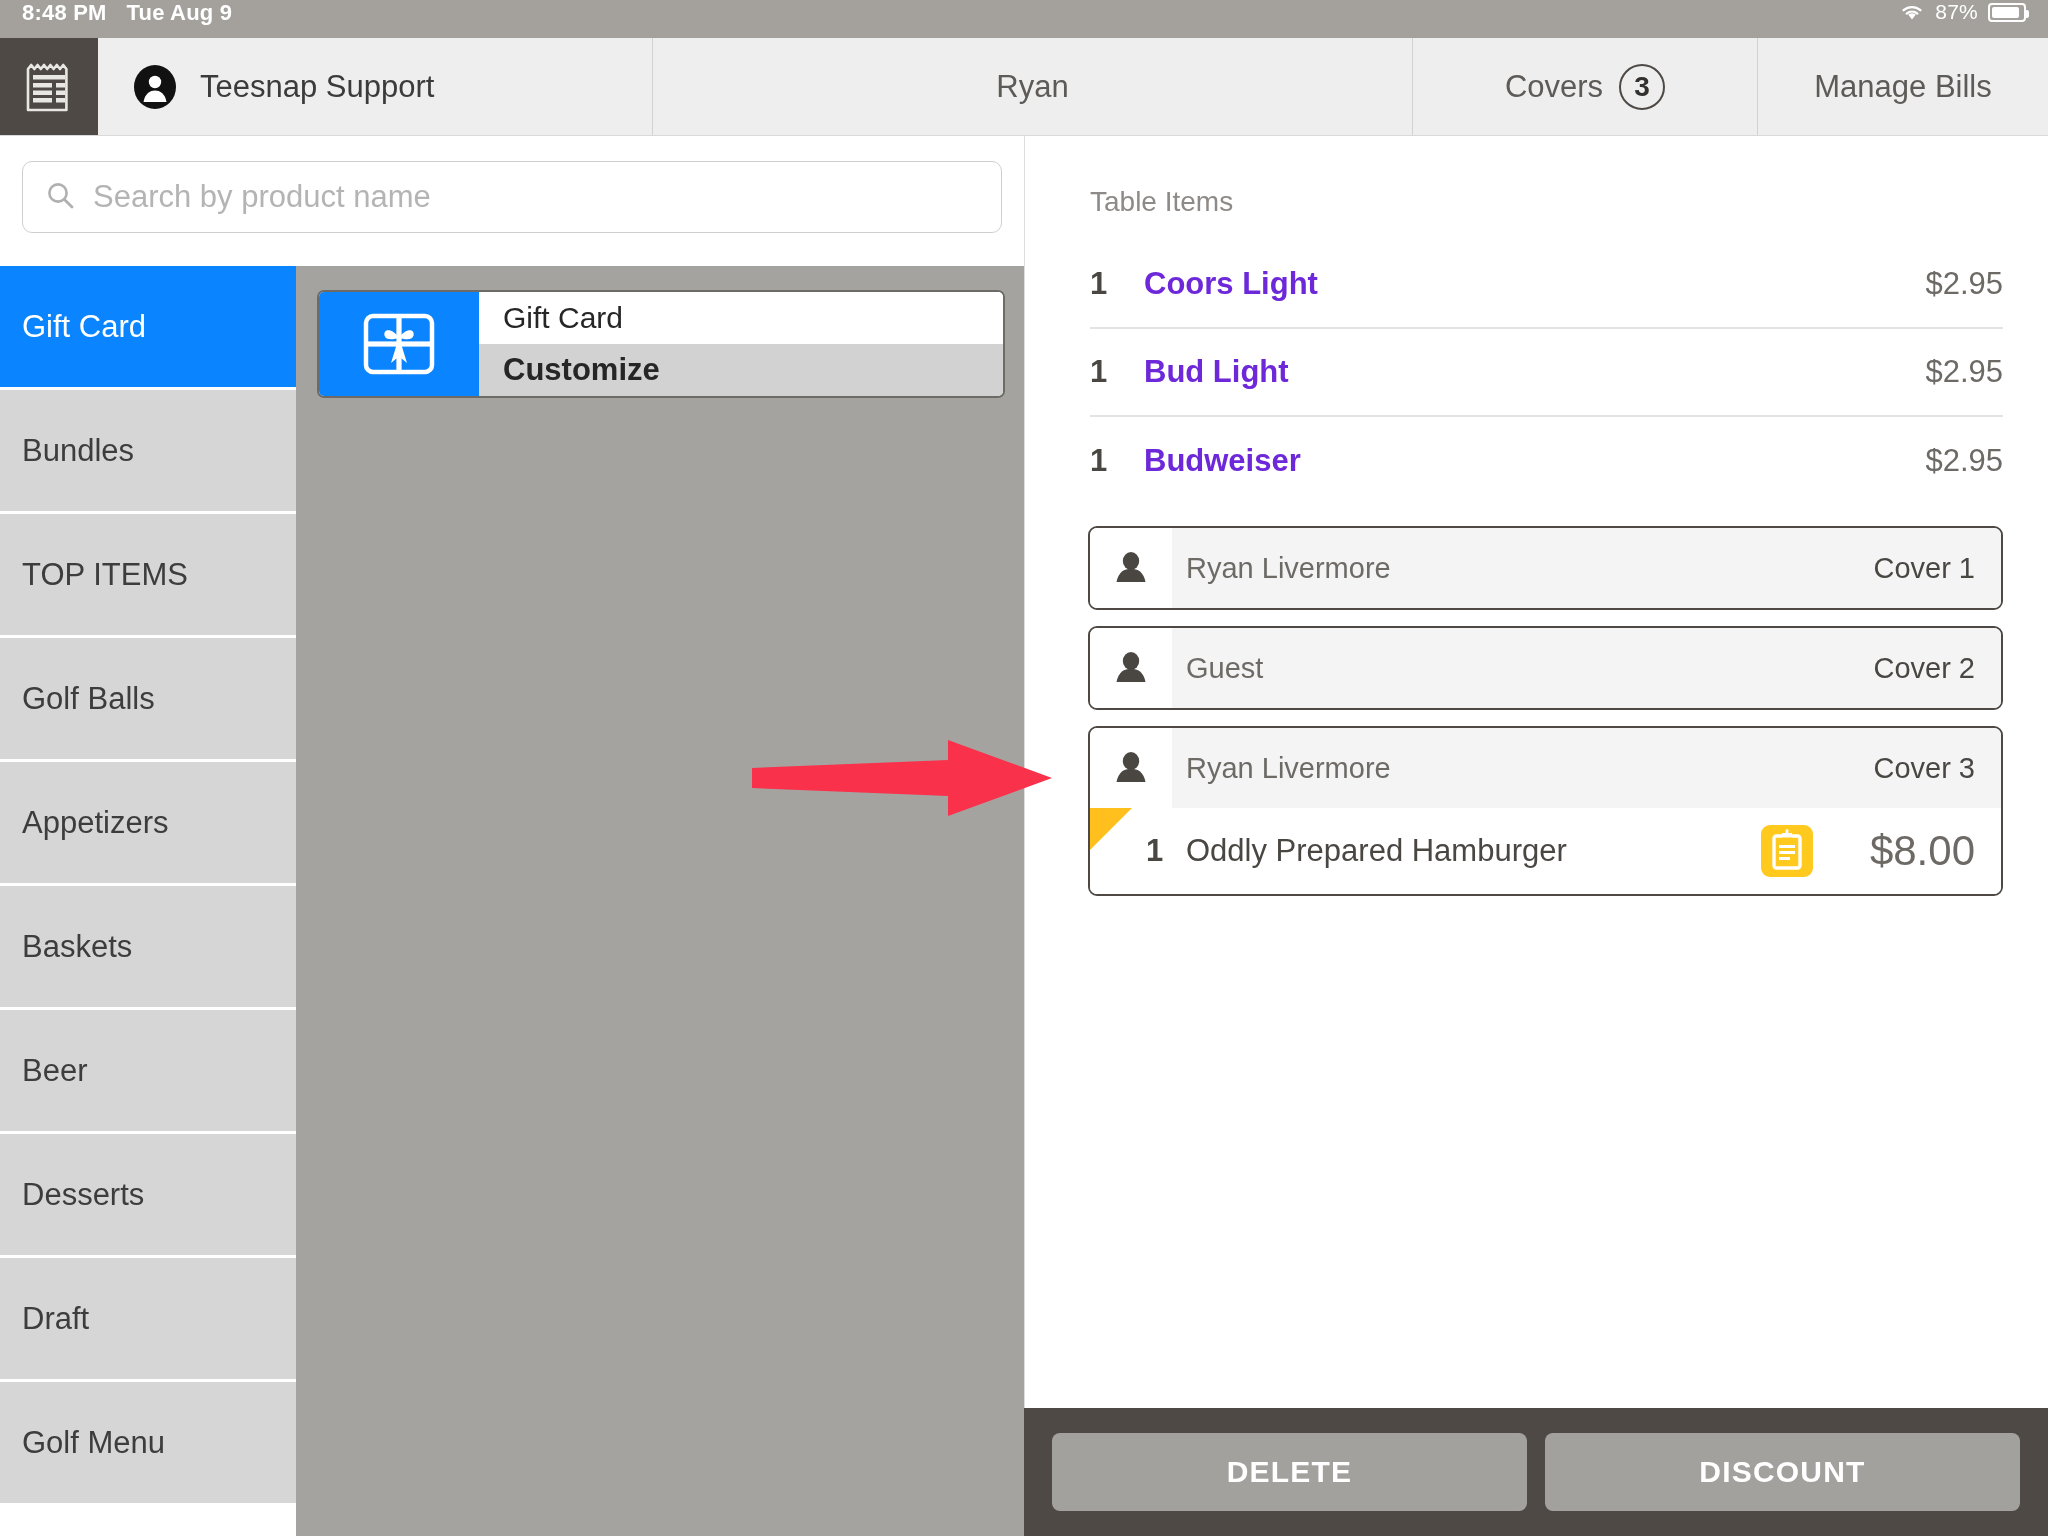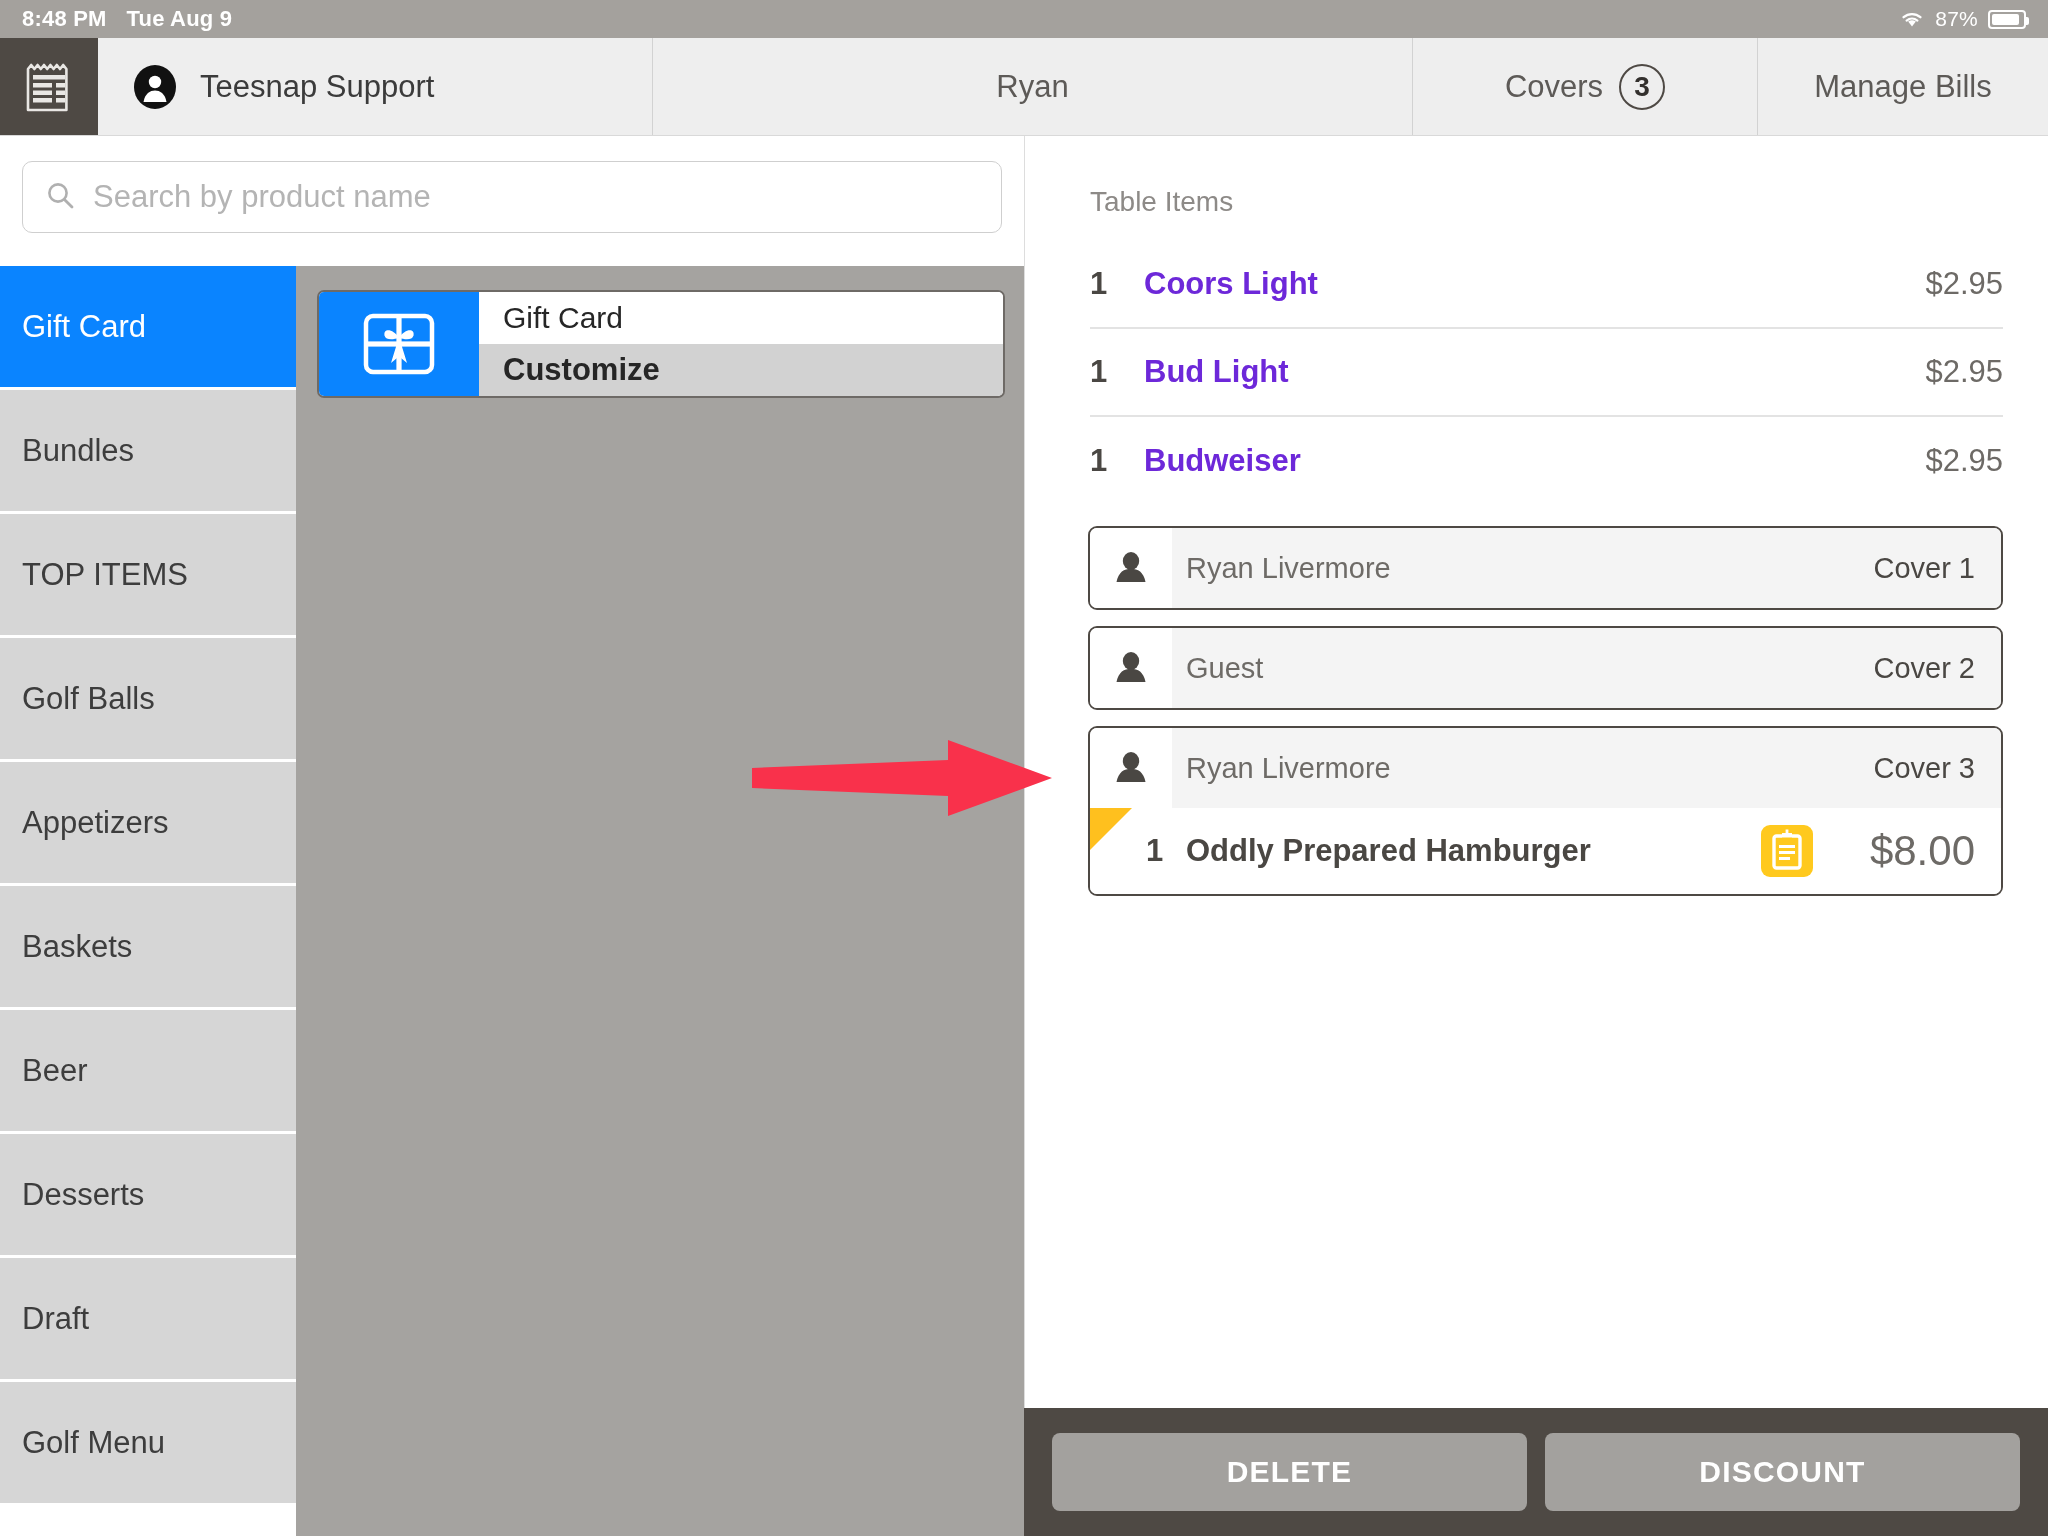--- a/index.html
+++ b/index.html
@@ -8,21 +8,21 @@
     font-family:"Liberation Sans", sans-serif;
     background:#ffffff;
     overflow:hidden;
     position:relative;
   }
 
   
   .statusbar{
     position:absolute; left:0; top:0; width:2048px; height:38px;
     background:#a4a19d; color:#ffffff;
-    display:flex; align-items:center;
+    display:flex; align-items:flex-start;
     padding:0 22px;
     font-size:22px; letter-spacing:.2px;
   }
   .sb-time{ font-weight:600; margin-right:20px; }
   .sb-date{ font-weight:600; }
   .sb-right{ margin-left:auto; display:flex; align-items:center; gap:10px; }
   .sb-battpct{ font-size:21px; font-weight:500; }
   .wifi-ico{ width:26px; height:20px; display:block; }
   .batt{
     width:38px; height:19px; border:2px solid #fff; border-radius:4px;
@@ -151,21 +151,21 @@
   .cover-num{ font-size:29px; color:#4a4743; }
   .cover-item{
     position:relative; height:86px; display:flex; align-items:center;
     background:#ffffff; padding-left:56px; padding-right:26px;
   }
   .corner-flag{
     position:absolute; left:0; top:0; width:0; height:0;
     border-left:42px solid #ffc01e; border-bottom:42px solid transparent;
   }
   .ci-qty{ width:40px; font-size:31px; font-weight:700; color:#4a4743; }
-  .ci-name{ flex:1 1 auto; font-size:31px; font-weight:700; color:#4a4743; }
+  .ci-name{ flex:1 1 auto; font-size:31px; font-weight:400; color:#4a4743; }
   .ci-note{ margin-right:52px; display:flex; align-items:center; }
   .ci-price{ font-size:42px; color:#6d6a66; min-width:110px; text-align:right; }
 
   
   .footer{
     position:absolute; left:1024px; right:0; bottom:0; height:128px;
     background:#4e4944; display:flex; align-items:center; justify-content:center;
     gap:18px; padding:0 28px;
   }
   .fbtn{

